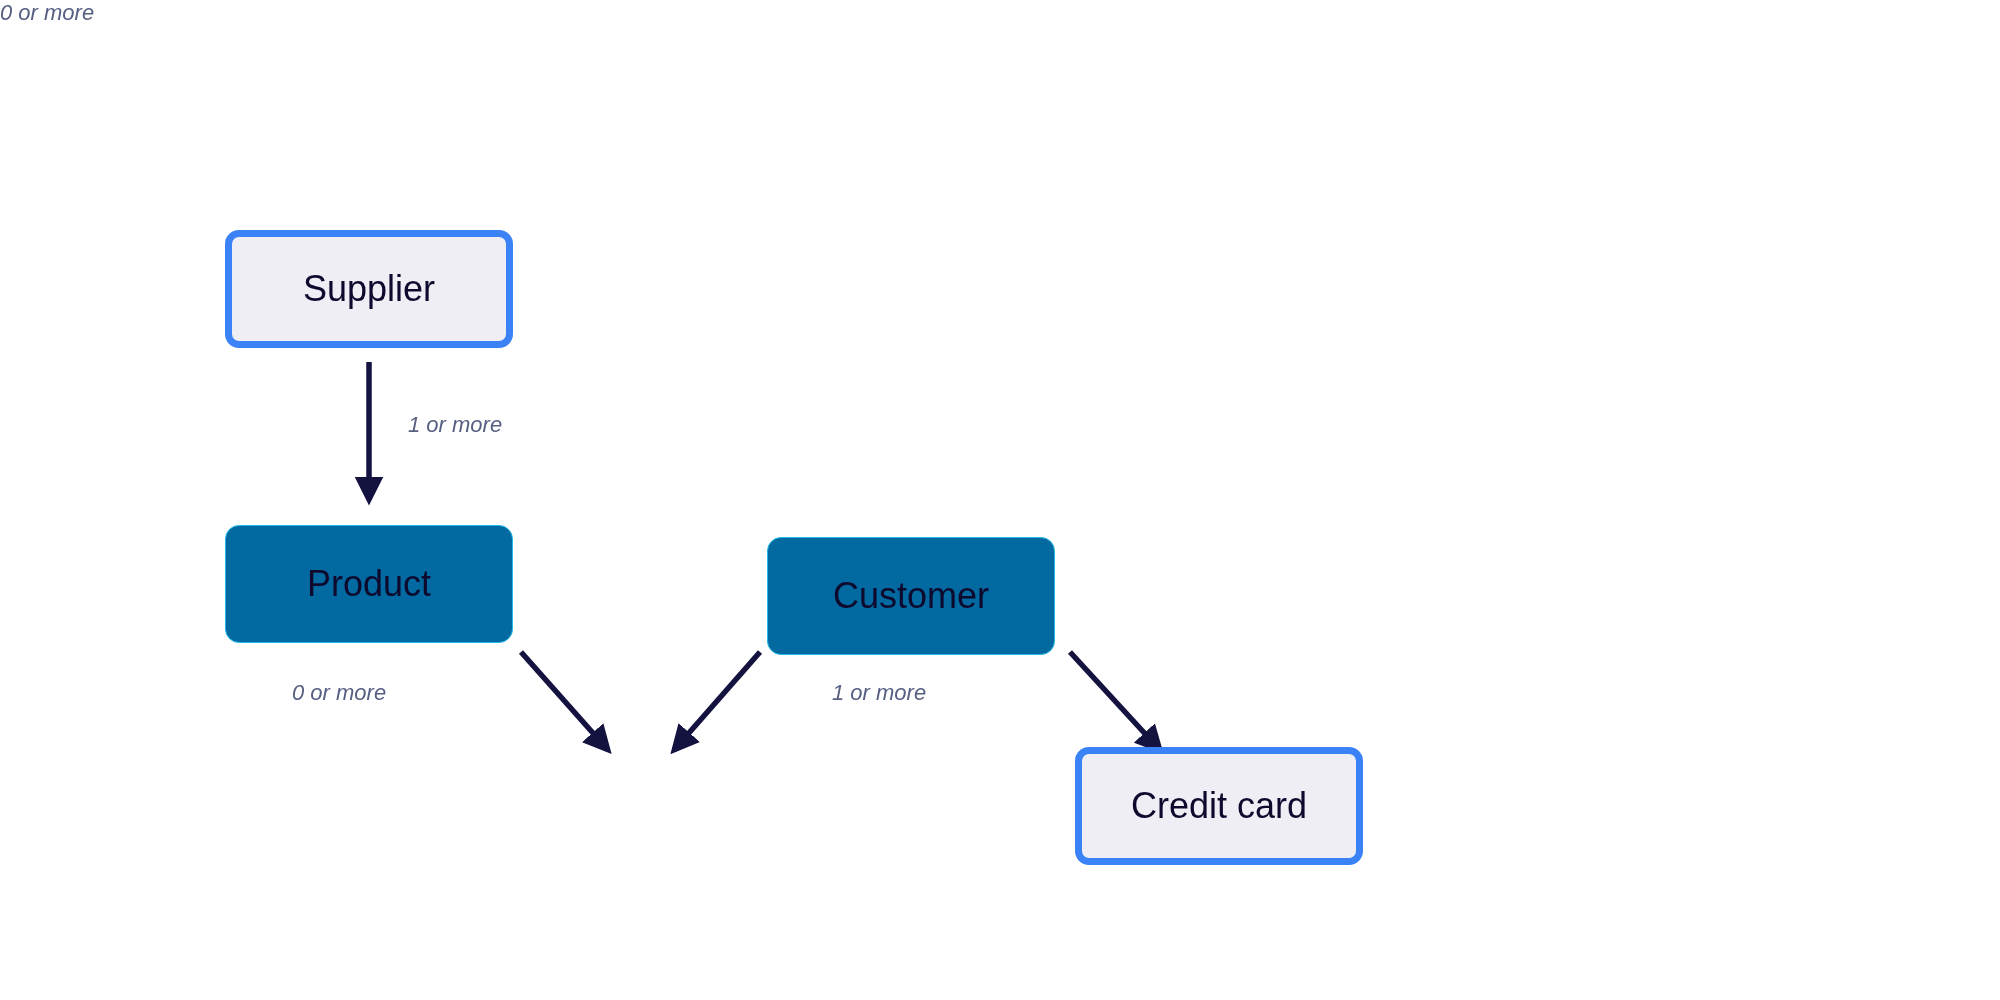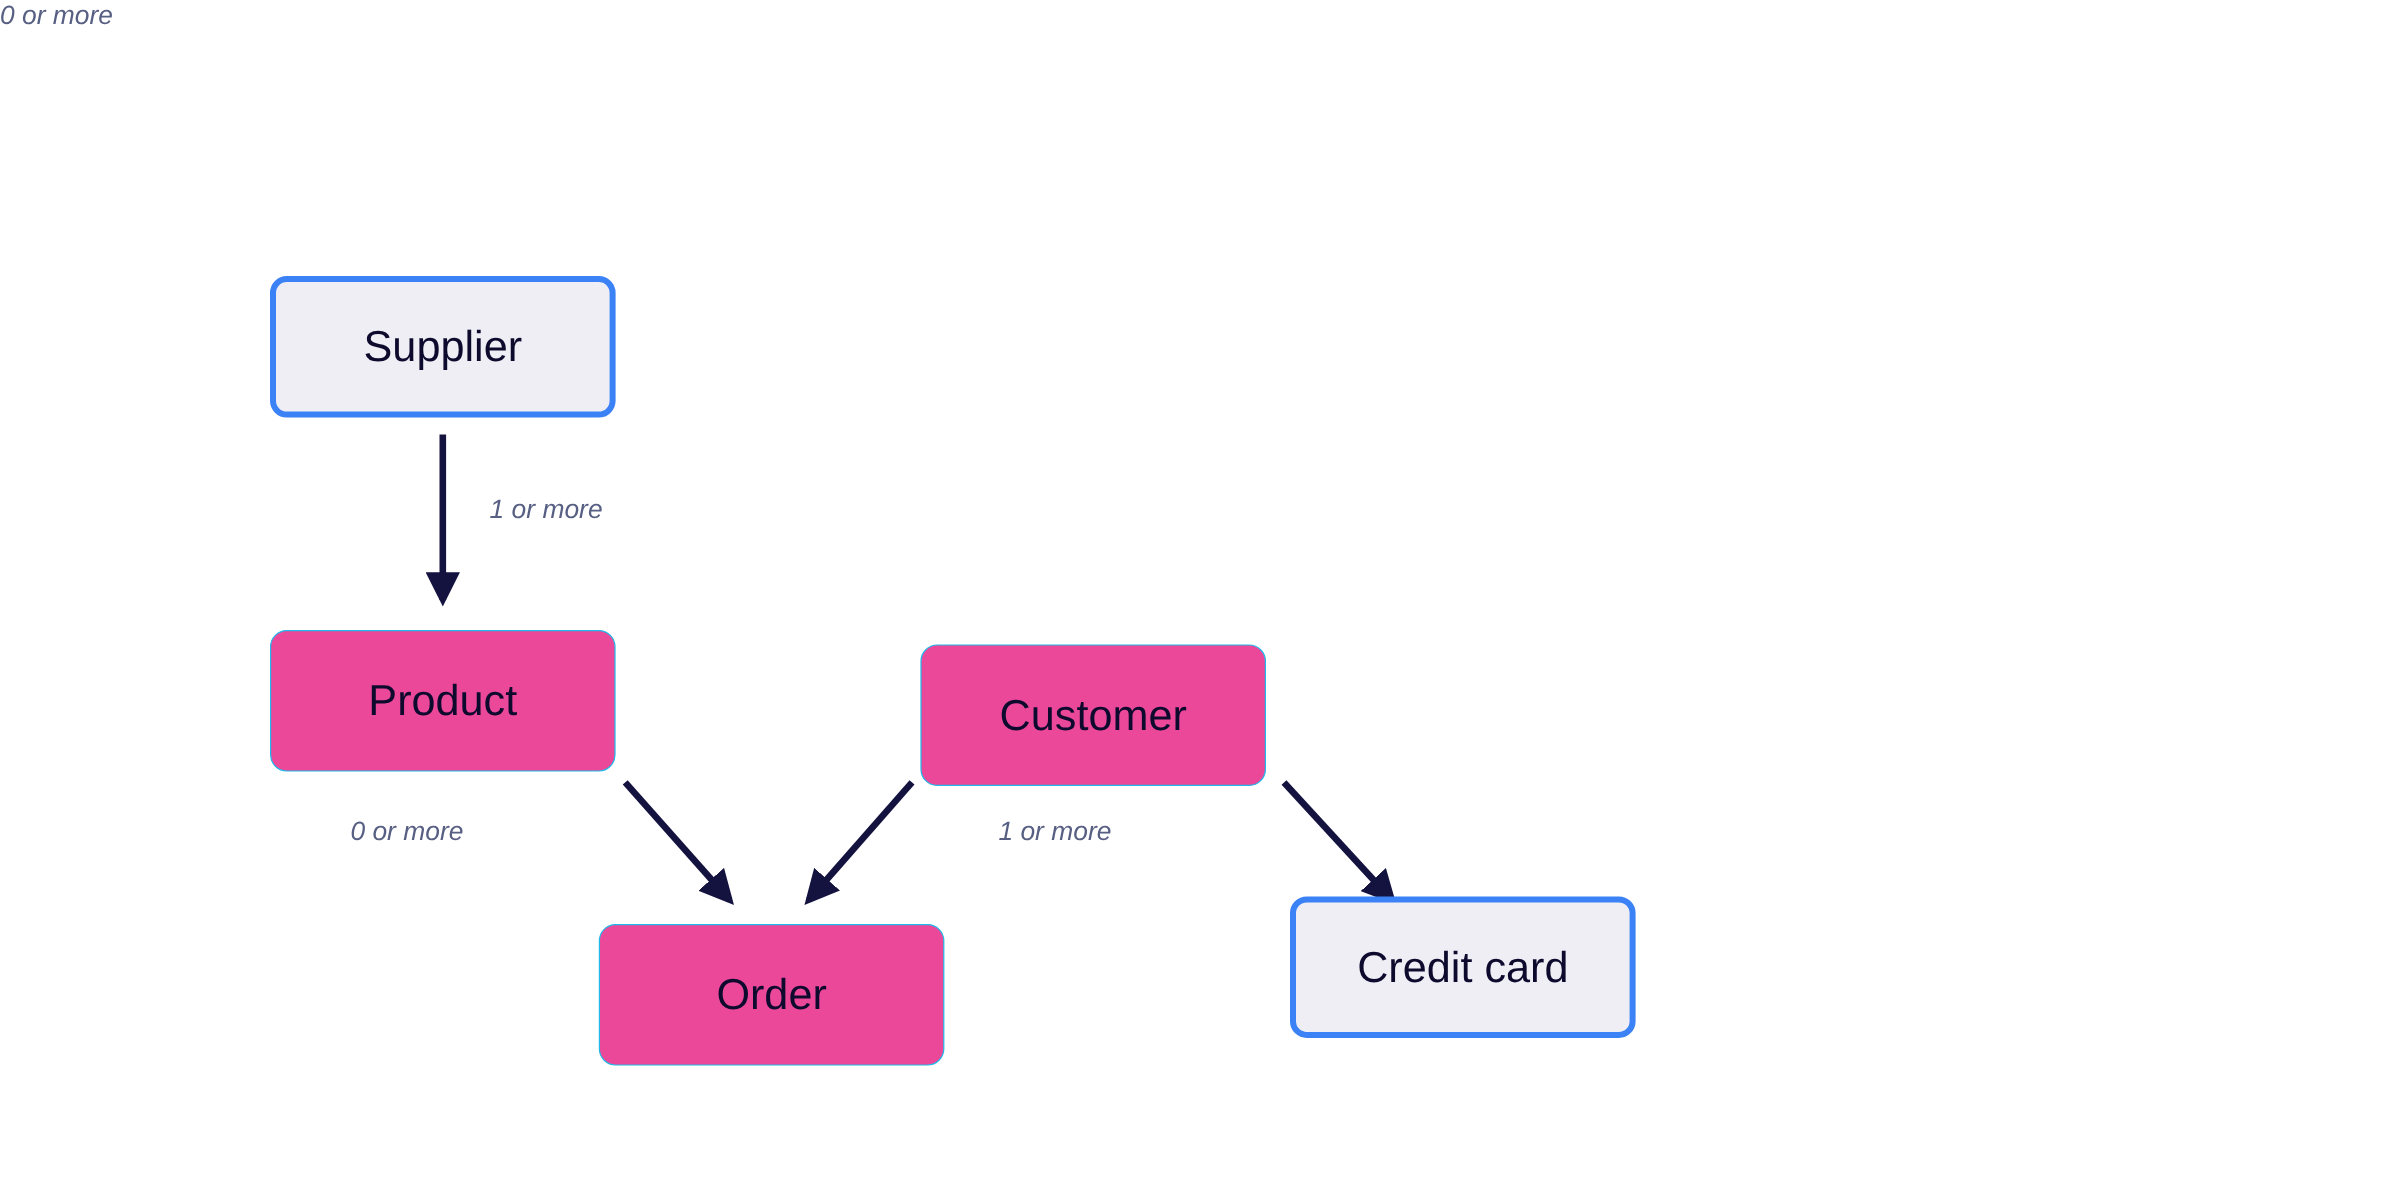--- a/index.html
+++ b/index.html
@@ -37,24 +37,24 @@
     width: 288px;
     height: 118px;
     border-radius: 14px;
     box-sizing: border-box;
     font-size: 36px;
     color: #0d0a2e;
     white-space: nowrap;
   }
   .entity-node.neutral {
     background: #eeeef4;
-    border: 5px solid #3b82f6;
+    border: 7px solid #3b82f6;
   }
   .entity-node.accent {
-    background: #ec4899;
+    background: #0369a1;
     border: 1px solid #1fb9ea;
   }
   .node-supplier   { left: 225px; top: 230px; }
   .node-product    { left: 225px; top: 525px; }
   .node-customer   { left: 767px; top: 525px; margin-top: 12px; }
   .node-order      { left: 499px; top: 770px; }
   .node-creditcard { left: 1075px; top: 747px; }
 
   .edge-label {
     position: absolute;
@@ -103,23 +103,20 @@
   </div>
 
   <div class="entity-node accent node-product">
     <span>Product</span>
   </div>
 
   <div class="entity-node accent node-customer">
     <span>Customer</span>
   </div>
 
-  <div class="entity-node accent node-order">
-    <span>Order</span>
-  </div>
 
   <div class="entity-node neutral node-creditcard">
     <span>Credit card</span>
   </div>
 
   <div class="edge-label label-supplier-product">1 or more</div>
 
   <div class="edge-label label-product-order">0 or more</div>
 
   <div class="edge-label label-customer-order">1 or more</div>

